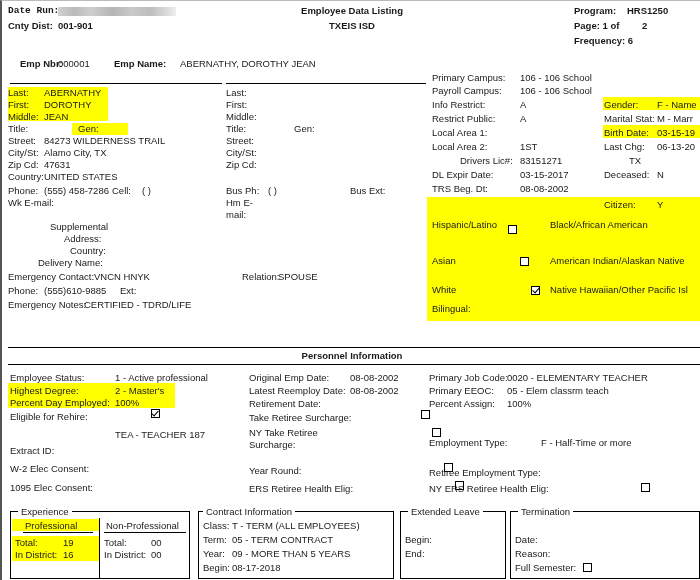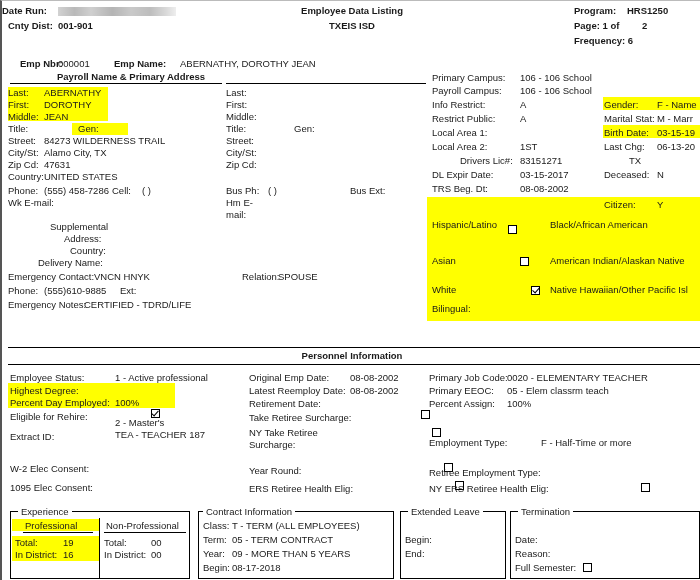--- a/index.html
+++ b/index.html
@@ -68,21 +68,21 @@
   .vsep { position:absolute; width:1px; background:#000; }
   .hsep { position:absolute; height:1px; background:#000; }
 </style>
 </head>
 <body>
 
 <div id="page">
 
   
   <div id="hdr">
-    <span class="abs b" style="left:0; top:4px;">Date Run:</span>
+    <span class="abs b" style="left:6px; top:4px;font-family:Liberation Mono, monospace;">Date Run:</span>
     <span class="abs redact" style="left:56px; top:6px;"></span>
 
     <span class="abs b" style="left:6px; top:19px;">Cnty Dist:</span>
     <span class="abs b" style="left:56px; top:19px;">001-901</span>
 
     <span class="abs b" style="left:0; top:4px; width:700px; text-align:center;">Employee Data Listing</span>
     <span class="abs b" style="left:0; top:19px; width:700px; text-align:center;">TXEIS ISD</span>
 
     <span class="abs b" style="left:572px; top:4px;">Program:</span>
     <span class="abs b" style="left:625px; top:4px;">HRS1250</span>
@@ -91,21 +91,20 @@
     <span class="abs b" style="left:572px; top:34px;">Frequency: 6</span>
   </div>
 
   
   <span class="abs b" style="left:18px; top:57px;">Emp Nbr:</span>
   <span class="abs" style="left:56px; top:57px;">000001</span>
   <span class="abs b" style="left:112px; top:57px;">Emp Name:</span>
   <span class="abs" style="left:178px; top:57px;">ABERNATHY, DOROTHY JEAN</span>
 
   
-  <span class="abs colhead" style="left:34px; top:70px; width:190px;">Payroll Name &amp; Primary Address</span>
   <div class="rule" style="left:8px; top:82px; width:212px;"></div>
 
   <div class="rule" style="left:224px; top:82px; width:200px;"></div>
 
   
   <span class="abs hl" style="left:6px;  top:86px; width:100px; height:34px;"></span>
   <span class="abs" style="left:6px;  top:86px;">Last:</span>
   <span class="abs" style="left:42px; top:86px;">ABERNATHY</span>
   <span class="abs" style="left:6px;  top:98px;">First:</span>
   <span class="abs" style="left:42px; top:98px;">DOROTHY</span>
@@ -224,28 +223,28 @@
   <div class="rule" style="left:6px; top:346px; width:692px;"></div>
   <span class="abs b" style="left:0; top:349px; width:700px; text-align:center;">Personnel Information</span>
   <div class="rule" style="left:6px; top:363px; width:692px;"></div>
 
   
   <span class="abs" style="left:8px;  top:371px;">Employee Status:</span>
   <span class="abs" style="left:113px;top:371px;">1 - Active professional</span>
 
   <span class="abs hl" style="left:6px; top:382px; width:167px; height:25px;"></span>
   <span class="abs" style="left:8px;  top:384px;">Highest Degree:</span>
-  <span class="abs" style="left:113px;top:384px;margin-top:32px;">2 - Master's</span>
+  <span class="abs" style="left:113px;top:384px;">2 - Master's</span>
   <span class="abs" style="left:8px;  top:396px;">Percent Day Employed:</span>
   <span class="abs" style="left:113px;top:396px;">100%</span>
 
   <span class="abs" style="left:8px;  top:410px;">Eligible for Rehire:</span>
   <span class="abs cb on" id="cb-rehire" style="left:114px; top:407px;"></span>
 
-  <span class="abs" style="left:8px;  top:430px;">Extract ID:</span>
+  <span class="abs" style="left:8px;  top:444px;">Extract ID:</span>
   <span class="abs" style="left:113px;top:428px;">TEA - TEACHER 187</span>
 
   <span class="abs" style="left:8px;  top:462px;">W-2 Elec Consent:</span>
   <span class="abs" style="left:8px;  top:481px;">1095 Elec Consent:</span>
 
   
   <span class="abs" style="left:247px; top:371px;">Original Emp Date:</span>
   <span class="abs" style="left:348px; top:371px;">08-08-2002</span>
   <span class="abs" style="left:247px; top:384px;">Latest Reemploy Date:</span>
   <span class="abs" style="left:348px; top:384px;">08-08-2002</span>

